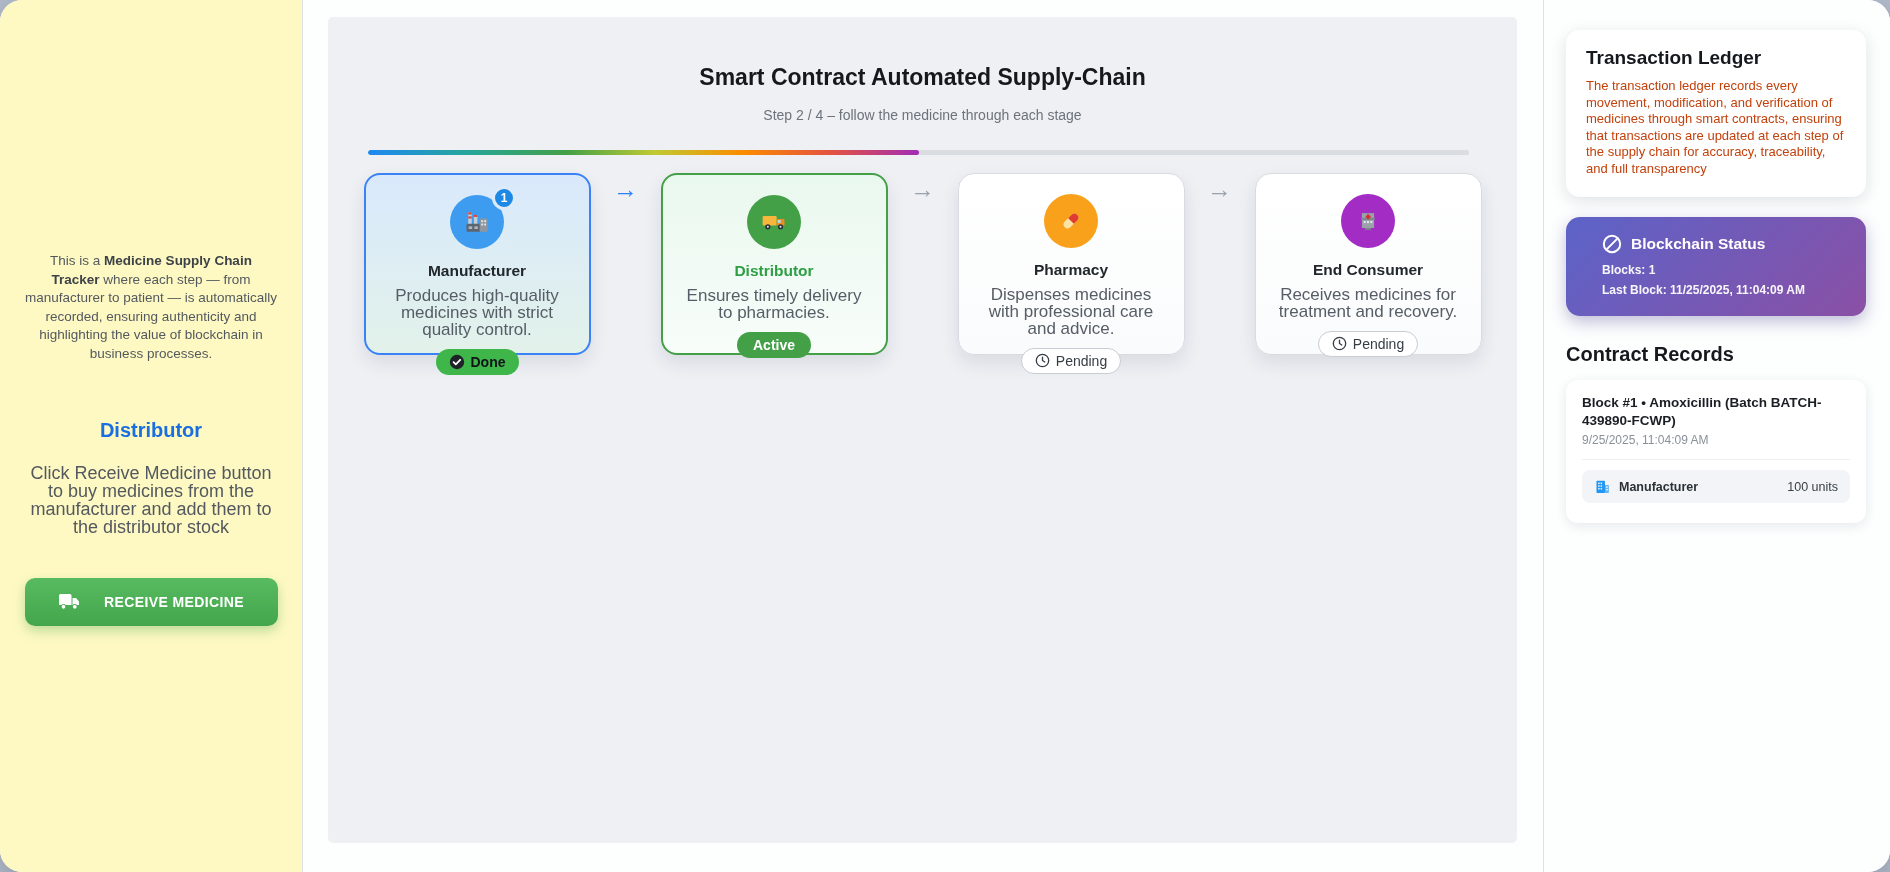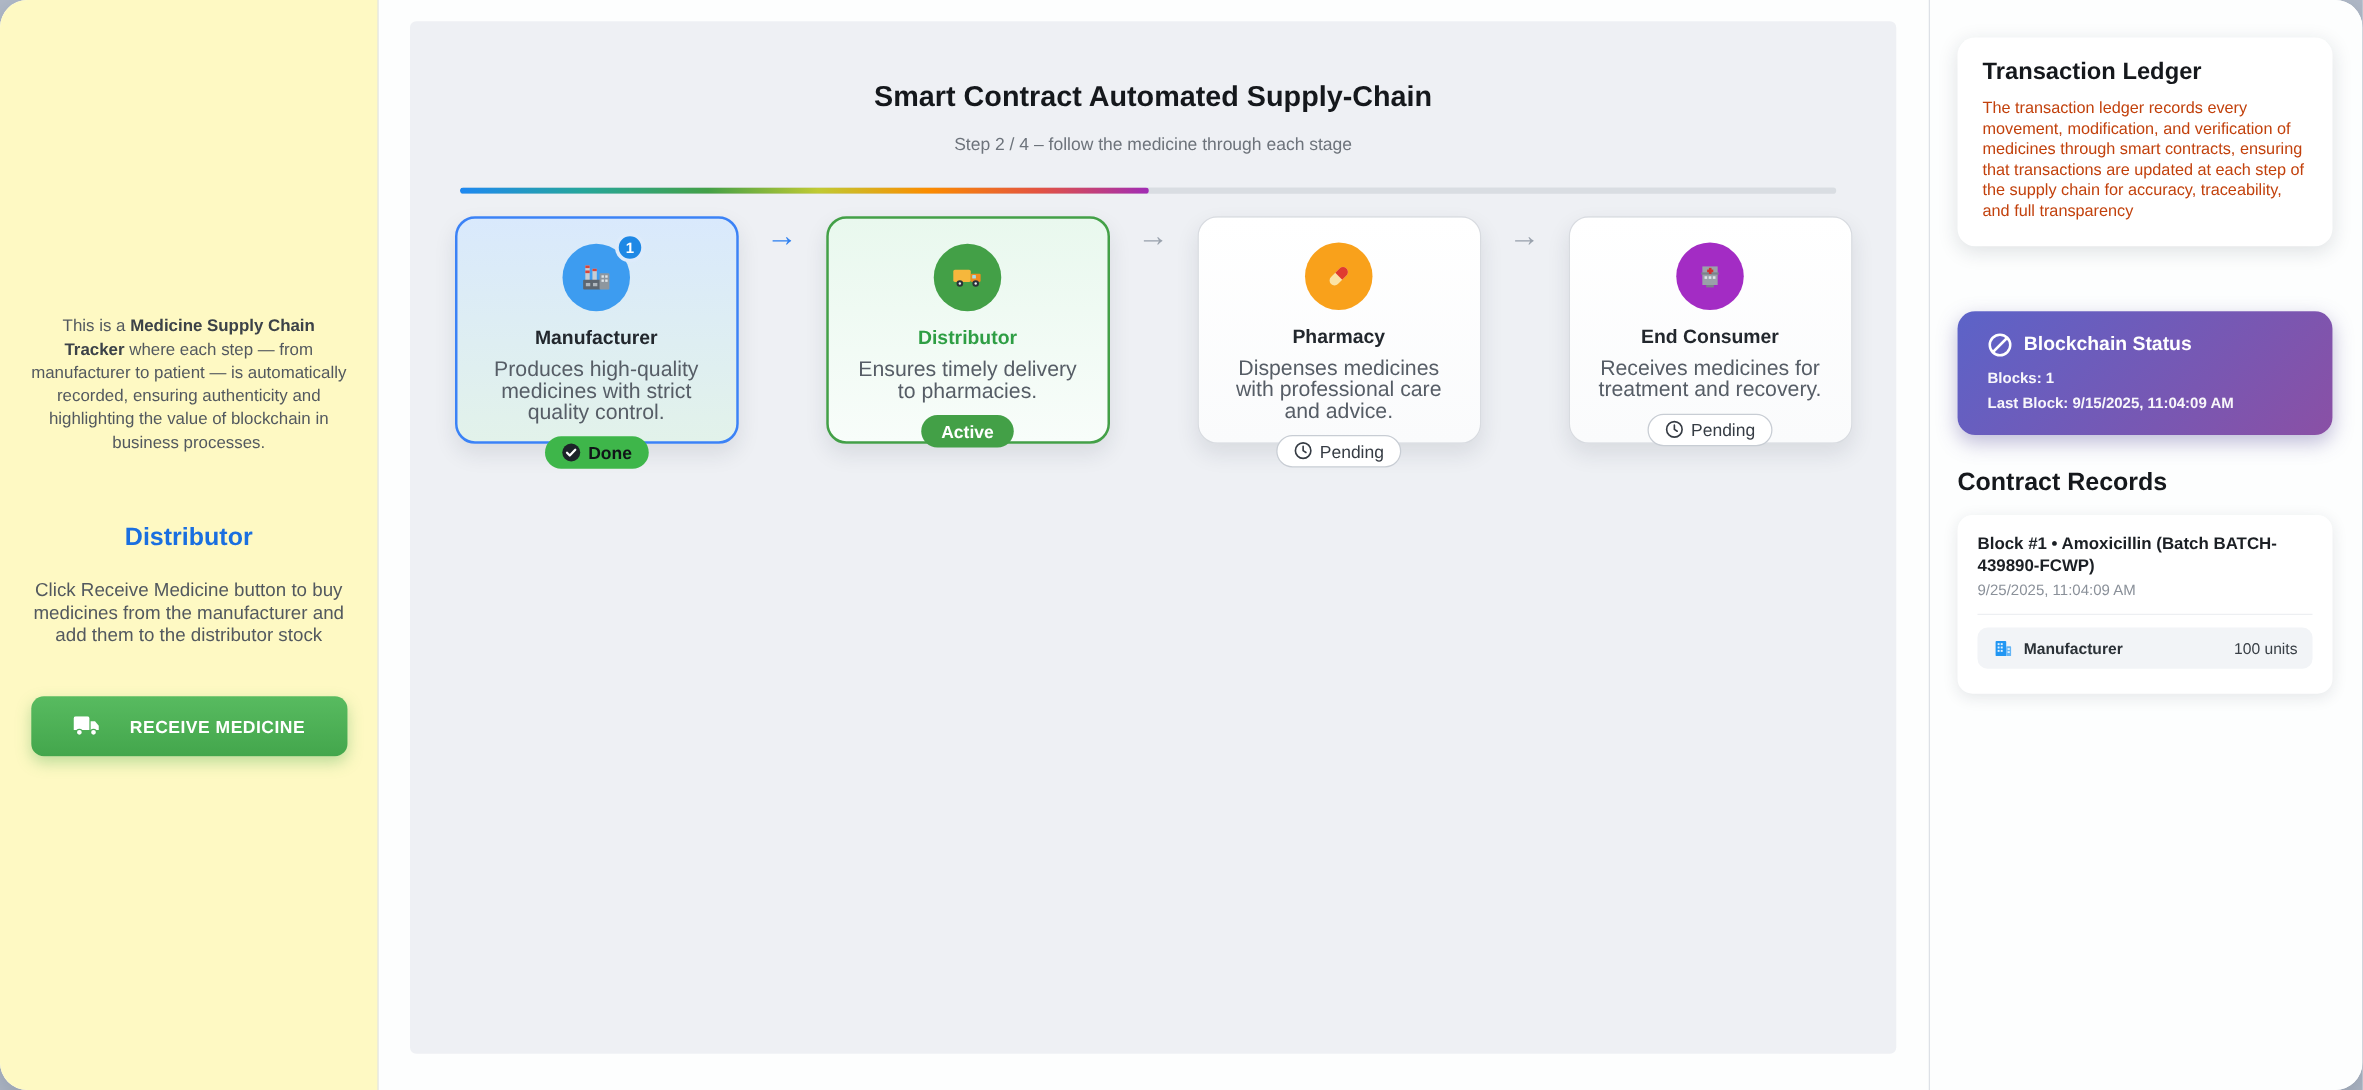--- a/index.html
+++ b/index.html
@@ -4,21 +4,21 @@
 <style>
   html,body{margin:0;padding:0;background:#b2bbc9;font-family:"Liberation Sans",sans-serif;}
   *{box-sizing:border-box;}
   .app{position:relative;width:1890px;height:872px;margin:0 auto;background:#ffffff;border-radius:22px;overflow:hidden;display:flex;box-shadow:0 10px 30px rgba(40,50,70,.25);}
 
   
   .left-panel{width:303px;flex:0 0 303px;background:#fef9c3;border-right:1px solid #dde1e7;display:flex;flex-direction:column;align-items:center;padding:0 25px;}
   .intro{margin-top:252px;width:253px;text-align:center;font-size:13.5px;line-height:18.5px;color:#53595f;}
   .intro b{color:#3c4248;}
   .role-title{margin-top:42px;font-size:20px;font-weight:bold;color:#1a6fe0;}
-  .instruction{margin-top:22px;width:253px;text-align:center;font-size:15px;line-height:18px;color:#53595f;}
+  .instruction{margin-top:22px;width:253px;text-align:center;font-size:18px;line-height:18px;color:#53595f;}
   .receive-btn{margin-top:24px;width:253px;height:48px;border:none;border-radius:10px;background:linear-gradient(180deg,#58bb60,#43a64c);color:#ffffff;font-family:"Liberation Sans",sans-serif;font-size:14px;font-weight:bold;letter-spacing:.4px;display:flex;align-items:center;justify-content:center;gap:24px;cursor:pointer;box-shadow:0 5px 12px rgba(67,166,76,.35);}
 
   
   .main{flex:1;background:#fdfefe;padding:17px 26px 0 25px;}
   .surface{background:#eef0f4;border-radius:5px;height:826px;padding-top:32px;}
   .main-title{text-align:center;font-size:23px;font-weight:bold;color:#15181c;}
   .main-subtitle{text-align:center;font-size:14px;color:#6d737b;margin-top:8px;}
   .progress-track{margin:27px 48px 0 40px;height:5px;border-radius:3px;background:#d9dde2;overflow:hidden;}
   .progress-fill{height:100%;width:50%;border-radius:3px;background:linear-gradient(90deg,#1e88f2 0%,#26a69a 18%,#43a047 36%,#c0ca33 52%,#fb8c00 68%,#e35341 84%,#a12cb5 100%);}
   .stages{display:flex;justify-content:center;align-items:flex-start;margin-top:18px;gap:0;}
@@ -42,21 +42,21 @@
   .status-pill{display:inline-flex;align-items:center;gap:6px;margin-top:11px;height:26px;border-radius:13px;padding:0 13px;font-size:14px;}
   .pill-done{background:#3eb64a;color:#101418;font-weight:bold;}
   .pill-active{background:#43a047;color:#ffffff;font-weight:bold;padding:0 16px;}
   .pill-pending{background:#ffffff;border:1px solid #c8cdd4;color:#363c44;}
 
   
   .right-panel{width:347px;flex:0 0 347px;background:#fdfefe;border-left:1px solid #dde1e7;padding:0 24px 0 22px;}
   .ledger-card{margin-top:30px;background:#ffffff;border-radius:14px;padding:17px 20px 20px;box-shadow:0 4px 16px rgba(25,35,55,.13);}
   .ledger-title{font-size:19px;font-weight:bold;color:#15181c;}
   .ledger-body{margin-top:9px;font-size:13px;line-height:16.5px;color:#c2410c;}
-  .status-card{margin-top:52px;border-radius:14px;padding:17px 24px 19px;background:linear-gradient(135deg,#5c63c8,#8a50a5);color:#ffffff;box-shadow:0 6px 16px rgba(80,70,150,.35);}
+  .status-card{margin-top:20px;border-radius:14px;padding:17px 36px 19px;background:linear-gradient(135deg,#5c63c8,#8a50a5);color:#ffffff;box-shadow:0 6px 16px rgba(80,70,150,.35);}
   .status-head{display:flex;align-items:center;gap:9px;font-size:15.5px;font-weight:bold;}
   .status-line{font-size:12px;margin-top:9px;font-weight:bold;opacity:.95;}
   .status-line + .status-line{margin-top:6px;}
   .records-heading{margin-top:27px;font-size:20px;font-weight:bold;color:#15181c;}
   .record-card{margin-top:14px;background:#ffffff;border-radius:12px;padding:14px 16px 20px;box-shadow:0 3px 12px rgba(25,35,55,.10);}
   .record-title{font-size:13.5px;font-weight:bold;line-height:17.5px;color:#1b1f24;}
   .record-time{margin-top:4px;font-size:12px;color:#8a9099;}
   .record-divider{border:none;border-top:1px solid #edeff2;margin:12px 0 10px;}
   .record-row{background:#f2f4f7;border-radius:8px;padding:8px 12px;display:flex;align-items:center;justify-content:space-between;}
   .record-party{display:flex;align-items:center;gap:8px;font-size:12.5px;font-weight:bold;color:#2b3137;}
@@ -218,21 +218,21 @@
       <div class="status-head">
         <span class="svg-icon">
           <svg width="20" height="20" viewBox="0 0 20 20">
               <circle cx="10" cy="10" r="8.2" fill="none" stroke="#ffffff" stroke-width="2"></circle>
               <path d="M4.4 15.6L15.6 4.4" stroke="#ffffff" stroke-width="2" stroke-linecap="round"></path>
             </svg>
         </span>
         <span>Blockchain Status</span>
       </div>
       <div class="status-line">Blocks: 1</div>
-      <div class="status-line">Last Block: 9/15/2025, 11:04:09 AM</div>
+      <div class="status-line">Last Block: 11/25/2025, 11:04:09 AM</div>
     </div>
 
     <div class="records-heading">Contract Records</div>
 
     <div class="record-card">
       <div class="record-title">Block #1 • Amoxicillin (Batch BATCH-439890-FCWP)</div>
       <div class="record-time">9/25/2025, 11:04:09 AM</div>
       <hr class="record-divider">
       <div class="record-row">
         <span class="record-party">

